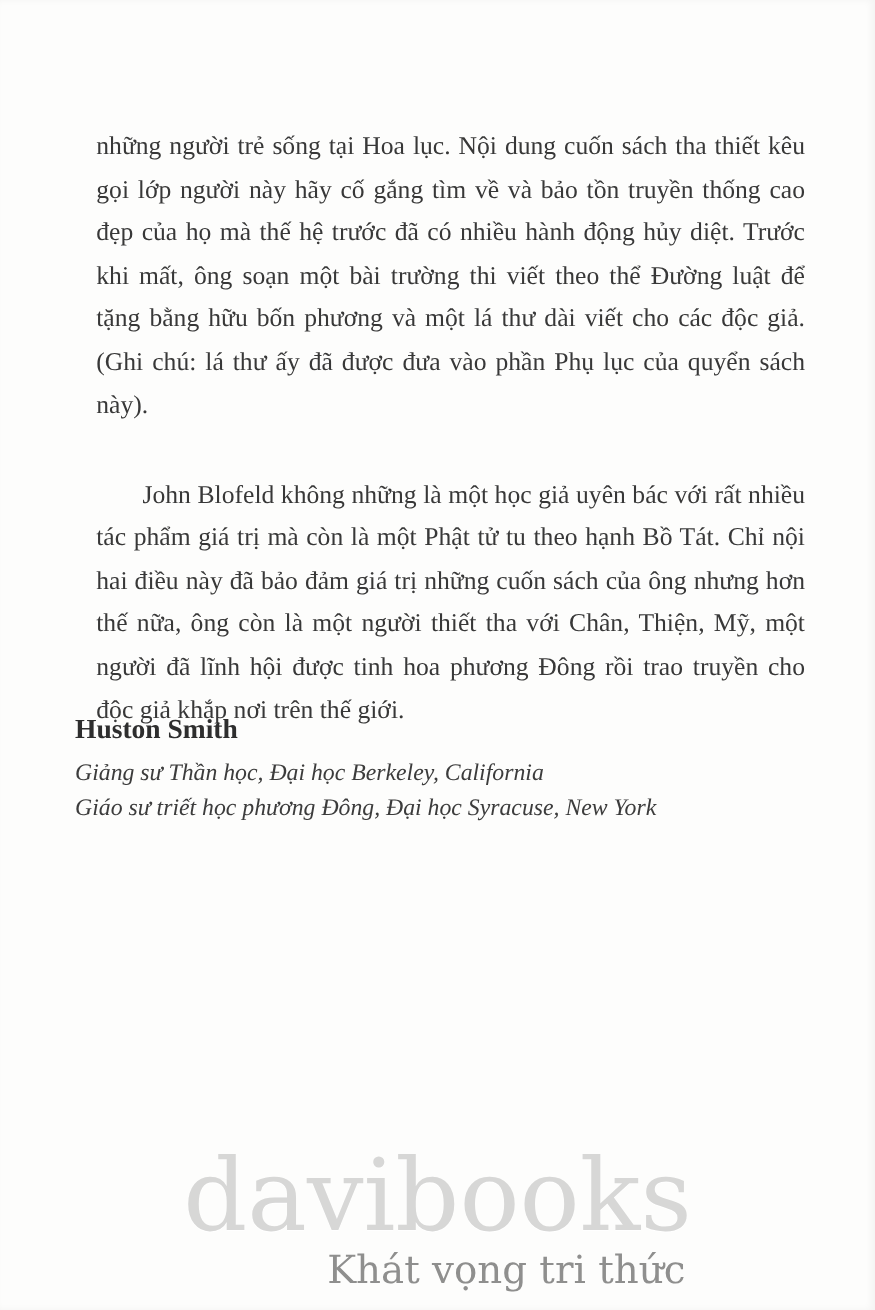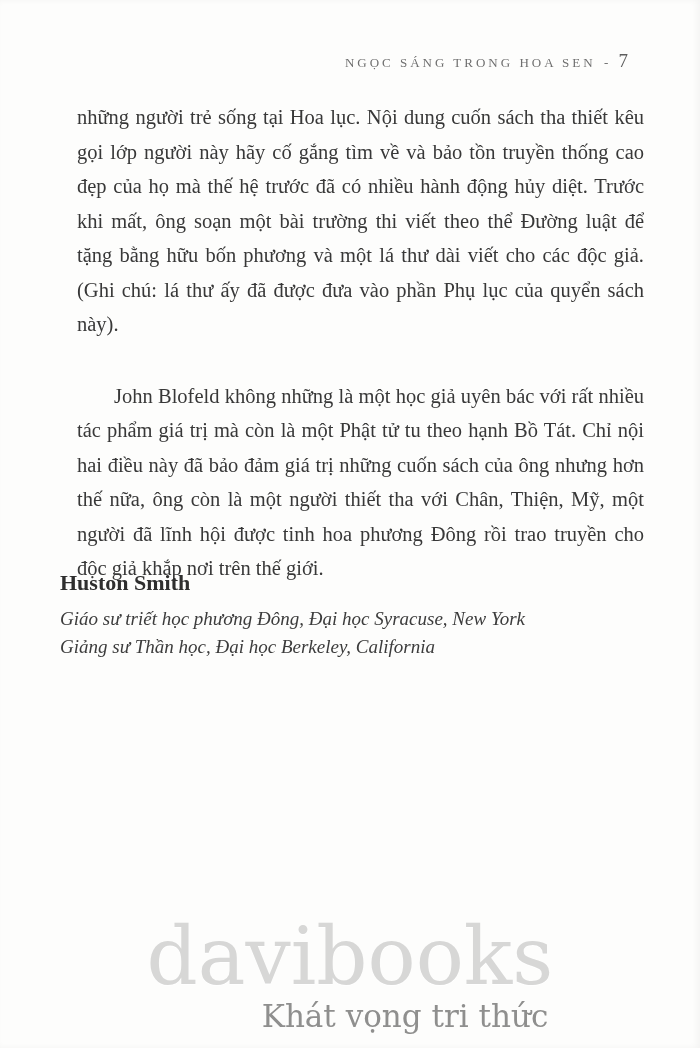--- a/index.html
+++ b/index.html
@@ -103,35 +103,30 @@
     line-height: 36px;
     color: #8f8f8e;
     transform: translateX(55px);
   }
 </style>
 </head>
 <body>
 
 <div class="page">
 
-  <div class="page-header">
-    <span class="running-title">NGỌC SÁNG TRONG HOA SEN</span>
-    <span class="separator">-</span>
-    <span class="page-number">7</span>
-  </div>
 
   <div class="body-text">
     <p>những người trẻ sống tại Hoa lục. Nội dung cuốn sách tha thiết kêu gọi lớp người này hãy cố gắng tìm về và bảo tồn truyền thống cao đẹp của họ mà thế hệ trước đã có nhiều hành động hủy diệt. Trước khi mất, ông soạn một bài trường thi viết theo thể Đường luật để tặng bằng hữu bốn phương và một lá thư dài viết cho các độc giả. (Ghi chú: lá thư ấy đã được đưa vào phần Phụ lục của quyển sách này).</p>
     <p class="indented">John Blofeld không những là một học giả uyên bác với rất nhiều tác phẩm giá trị mà còn là một Phật tử tu theo hạnh Bồ Tát. Chỉ nội hai điều này đã bảo đảm giá trị những cuốn sách của ông nhưng hơn thế nữa, ông còn là một người thiết tha với Chân, Thiện, Mỹ, một người đã lĩnh hội được tinh hoa phương Đông rồi trao truyền cho độc giả khắp nơi trên thế giới.</p>
   </div>
 
   <div class="signature">
     <div class="sig-name">Huston Smith</div>
+    <div class="sig-line">Giảng sư Thần học, Đại học Berkeley, California</div>
     <div class="sig-line">Giáo sư triết học phương Đông, Đại học Syracuse, New York</div>
-    <div class="sig-line">Giảng sư Thần học, Đại học Berkeley, California</div>
   </div>
 
   <div class="watermark">
     <div class="wm-brand">davibooks</div>
     <div class="wm-tagline">Khát vọng tri thức</div>
   </div>
 
 </div>
 
 </body></html>

